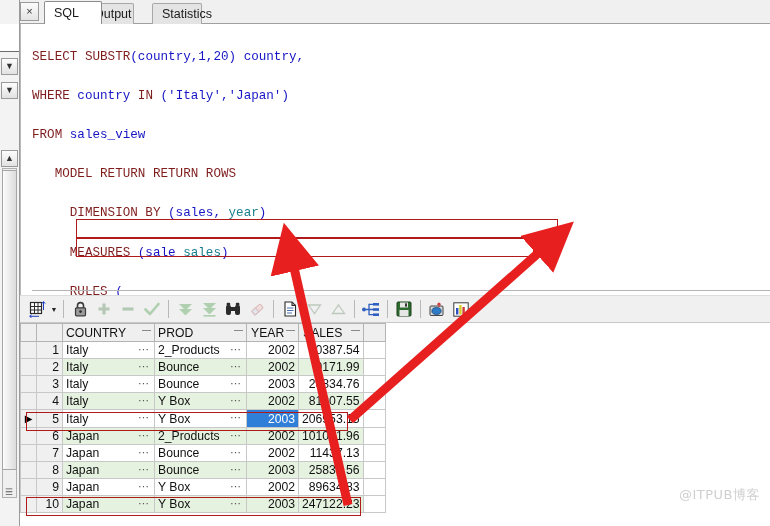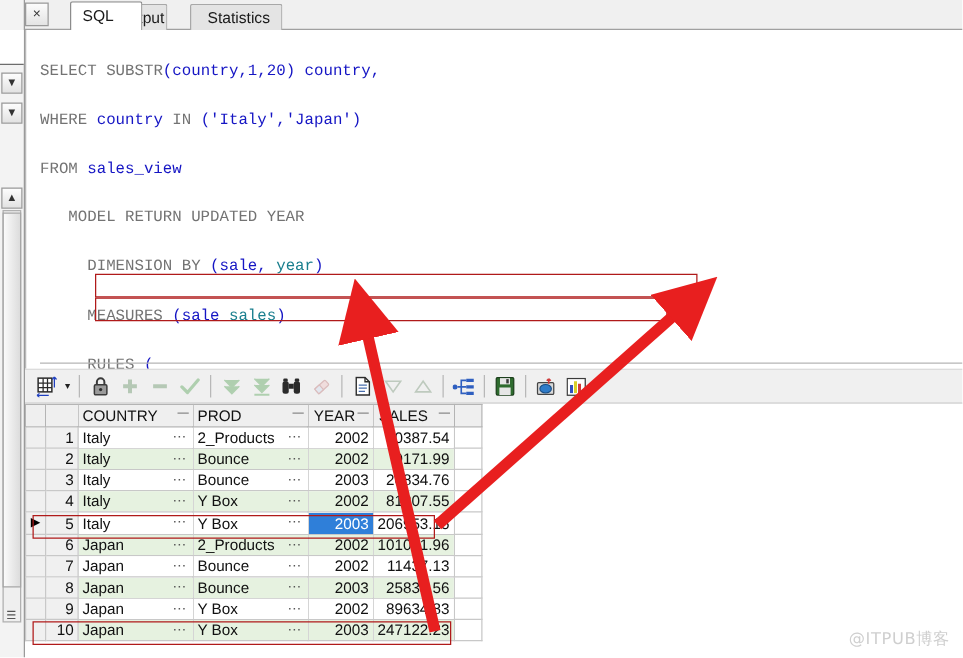--- a/index.html
+++ b/index.html
@@ -103,21 +103,21 @@
     background: #ffffff;
   }
   .code {
     font-family: "Liberation Mono", monospace;
     font-size: 12.6px;
     line-height: 19.6px;
     white-space: pre;
     color: #1515c4;
   }
   .code .line { height: 19.6px; }
-  .kw  { color: #737373; }
+  .kw  { color: #7f1d1d; }
   .blue{ color: #1515c4; }
   .grn { color: #1a7f8e; }
   .sql-sep {
     position: absolute; left: 11px; right: 0; top: 266px;
     height: 1px; background: #b5b5b5;
   }
 
   
   .toolbar {
     position: absolute; left: 20px; top: 295px;
@@ -208,21 +208,21 @@
     border: 1.6px solid #b01a1a;
     pointer-events: none;
   }
   svg.annot {
     position: absolute; left: 0; top: 0;
     width: 770px; height: 526px;
     pointer-events: none;
   }
 
   .watermark {
-    position: absolute; right: 10px; bottom: 6px;
+    position: absolute; right: 10px; bottom: 22px;
     font-size: 13px; color: #cfcfcf;
     font-family: "DejaVu Sans", sans-serif;
     letter-spacing: 0.5px;
   }
 </style>
 </head>
 <body>
 
 <div id="app">
 
@@ -231,33 +231,33 @@
     <div class="gutter-btn" style="top:58px;">▼</div>
     <div class="gutter-btn" style="top:82px;">▼</div>
     <div class="gutter-btn" style="top:150px;">▲</div>
     <div class="gutter-track" style="top:168px; height:330px;"></div>
     <div class="gutter-thumb" style="top:170px; height:300px;"></div>
     <div class="gutter-grip" style="top:488px;">☰</div>
   </div>
 
   <div class="tabbar">
     <div class="tab-close">×</div>
-    <div class="tab active" style="left:36px;  width:58px;">SQL</div>
+    <div class="tab active" style="left:24px;  width:58px;">SQL</div>
     <div class="tab" style="left:64px;  width:50px;">Output</div>
-    <div class="tab" style="left:132px; width:74px;text-align:right;">Statistics</div>
+    <div class="tab" style="left:132px; width:50px;text-align:right;">Statistics</div>
   </div>
 
   <div class="editor-wrap">
     <div class="editor-inner">
       <div class="code">
 <div class="line"><span class="kw">SELECT</span> <span class="kw">SUBSTR</span><span class="blue">(country,1,20) country,</span></div>
 <div class="line"><span class="kw">WHERE</span> <span class="blue">country </span><span class="kw">IN</span><span class="blue"> ('Italy','Japan')</span></div>
 <div class="line"><span class="kw">FROM</span> <span class="blue">sales_view</span></div>
-<div class="line"><span class="kw">   MODEL RETURN UPDATED YEAR</span></div>
-<div class="line"><span class="kw">     DIMENSION BY</span><span class="blue"> (sale, </span><span class="grn">year</span><span class="blue">)</span></div>
+<div class="line"><span class="kw">   MODEL RETURN RETURN ROWS</span></div>
+<div class="line"><span class="kw">     DIMENSION BY</span><span class="blue"> (sales, </span><span class="grn">year</span><span class="blue">)</span></div>
 <div class="line"><span class="kw">     MEASURES</span><span class="blue"> (sale </span><span class="grn">sales</span><span class="blue">)</span></div>
 <div class="line"><span class="kw">     RULES</span><span class="blue"> (</span></div>
 <div class="line"><span class="blue">       sales['Bounce', 2002] = sales['Bounce', 2001] + sales['Bounce', 2000],</span></div>
 <div class="line"><span class="blue">       sales['Y Box', 2002] = sales['Y Box', 2001],</span></div>
 <div class="line"><span class="blue">       sales['Bounce', 2003] = </span><span class="grn">sum</span><span class="blue">(sales)['Bounce',</span><span class="grn">year</span><span class="blue"> &lt;= 2002],</span></div>
 <div class="line"><span class="blue">       sales['Y Box', 2003] = </span><span class="grn">sum</span><span class="blue">(sales)['Y Box',</span><span class="grn">year</span><span class="blue"> &lt;= 2002],</span></div>
 
 
       </div>
     </div>

